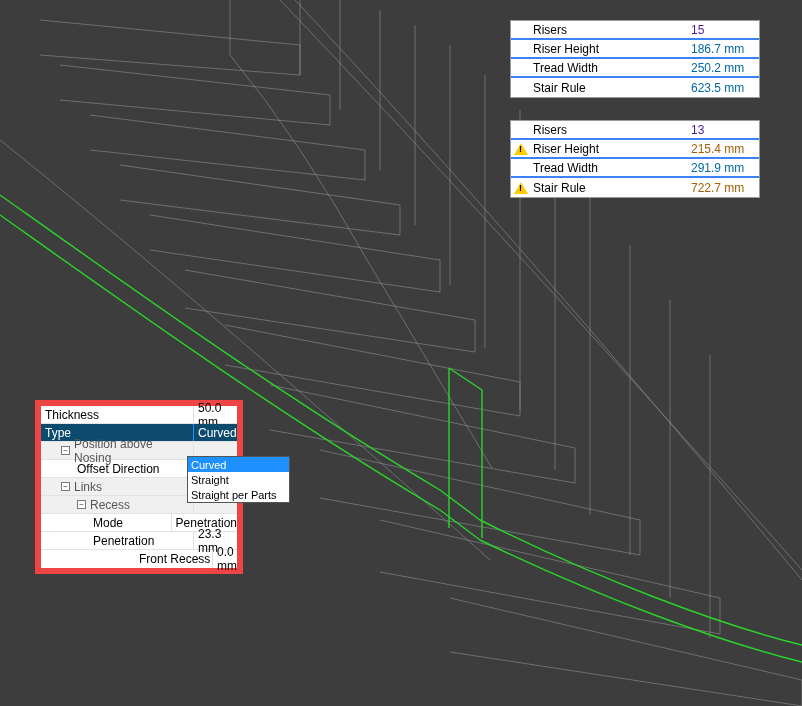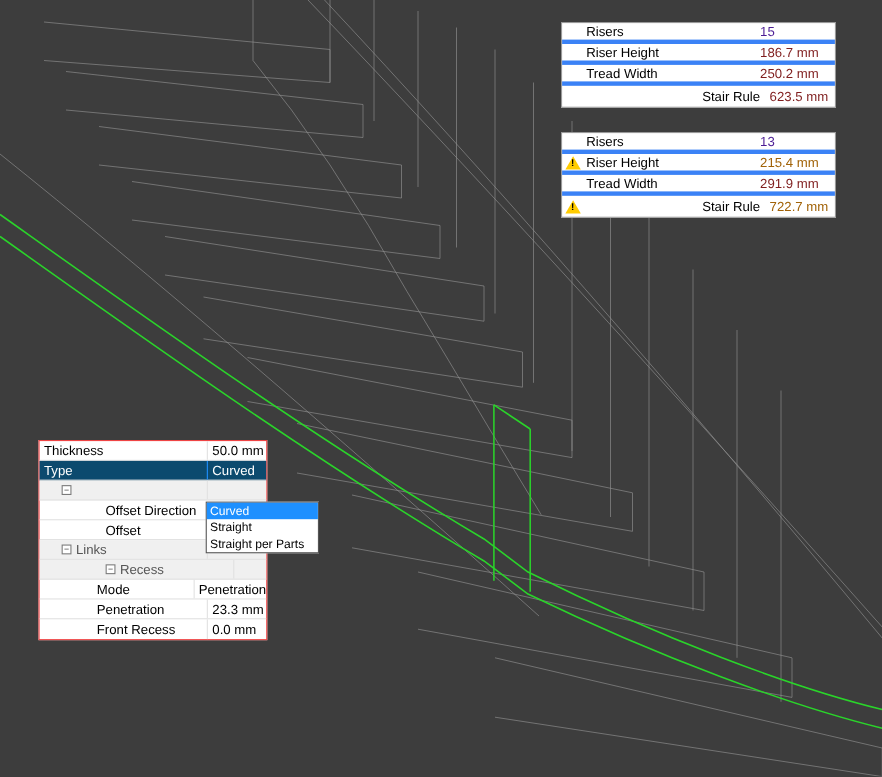--- a/index.html
+++ b/index.html
@@ -23,58 +23,58 @@
     position: absolute;
     background: #fff;
     border: 1px solid #999;
     width: 250px;
     font-size: 12px;
   }
   .info-panel .row {
     display: flex;
     height: 19px;
     align-items: center;
-    border-bottom: 4px solid #3b82f6;
-  }
-  .info-panel .row:last-child { border-bottom: none; text-align: right; }
+    border-bottom: 2px solid #3b82f6;
+  }
+  .info-panel .row:last-child { border-bottom: none; }
   .info-panel .iconcell {
     width: 20px;
     display: flex;
     align-items: center;
     justify-content: center;
   }
   .info-panel .label {
     width: 160px;
     padding-left: 2px;
   }
   .info-panel .value {
     flex: 1;
     padding-right: 6px;
-    color: #7f1d1d;
+    color: #0369a1;
   }
   .info-panel .value.blue { color: #4c1d95; }
   .info-panel .value.red  { color: #a16207; }
 
   
   .prop-panel {
     position: absolute;
     left: 35px;
     top: 400px;
     width: 208px;
     background: #fff;
-    border: 1px solid #ef4444;
+    border: 6px solid #ef4444;
   }
   .prop-panel .prow {
     display: flex;
     align-items: center;
     height: 18px;
     border-bottom: 1px solid #e2e2e2;
     position: relative;
   }
-  .prop-panel .prow:last-child { border-bottom: none; }
+  .prop-panel .prow:last-child { border-bottom: none; margin-left: 46px; }
   .prop-panel .plabel {
     width: 152px;
     display: flex;
     align-items: center;
     padding-left: 4px;
   }
   .prop-panel .pvalue {
     flex: 1;
     padding-left: 4px;
     border-left: 1px solid #e2e2e2;
@@ -92,21 +92,21 @@
     background: #fff;
     margin-right: 4px;
     display: flex;
     align-items: center;
     justify-content: center;
     font-size: 8px;
     line-height: 0;
     color: #333;
   }
   .pad1 { padding-left: 20px !important; }
-  .pad2 { padding-left: 36px !important; margin-left: 24px; }
+  .pad2 { padding-left: 36px !important; }
   .pad3 { padding-left: 52px !important; text-align: right; }
 
   
   .dropdown {
     position: absolute;
     left: 187px;
     top: 456px;
     width: 103px;
     background: #fff;
     border: 1px solid #555;
@@ -241,30 +241,27 @@
     <span class="plabel">Thickness</span>
     <span class="pvalue">50.0 mm</span>
   </div>
   <div class="prow selected">
     <span class="plabel">Type</span>
     <span class="pvalue">Curved</span>
   </div>
   <div class="prow group">
     <span class="plabel pad1">
       <span class="toggler">−</span>
+      <span>Position above Nosing</span>
     </span>
     <span class="pvalue"></span>
   </div>
   <div class="prow">
     <span class="plabel pad2">Offset Direction</span>
     <span class="pvalue"></span>
-  </div>
-  <div class="prow">
-    <span class="plabel pad2">Offset</span>
-    <span class="pvalue">20.0 mm</span>
   </div>
   <div class="prow group">
     <span class="plabel pad1">
       <span class="toggler">−</span>
       <span>Links</span>
     </span>
     <span class="pvalue"></span>
   </div>
   <div class="prow group">
     <span class="plabel pad2">

